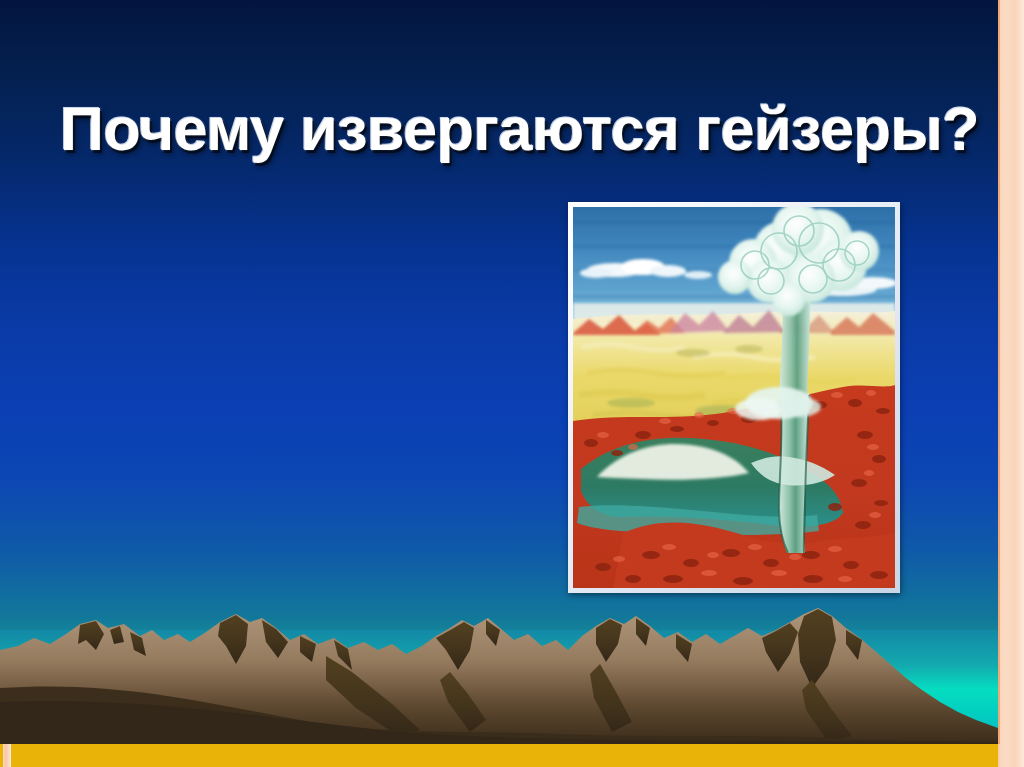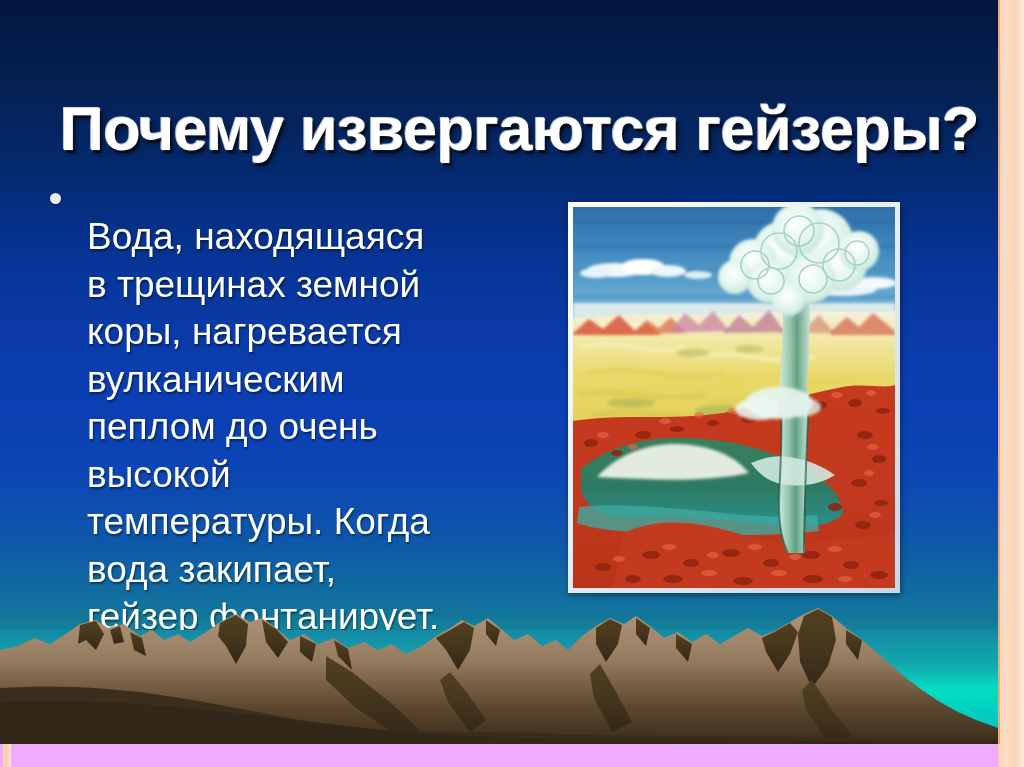--- a/index.html
+++ b/index.html
@@ -13,21 +13,21 @@
     height: 767px;
     overflow: hidden;
     font-family: "Liberation Sans", sans-serif;
     position: relative;
   }
 
   
   #page {
     position: absolute;
     inset: 0;
-    background: #f0abfc;
+    background: #eab308;
   }
 
   
   .guide-strip {
     position: absolute;
     background: linear-gradient(90deg,#f8d6bd 0%, #fbc8a6 35%, #f6d9c4 70%, #fdeadd 100%);
   }
   #guide-left  { left: 3px;  top: 744px; width: 8px;  height: 23px; }
   #guide-mid   { left: 998px; top: 744px; width: 7px; height: 23px; }
   #guide-right {
@@ -156,34 +156,20 @@
 
   <div class="guide-strip" id="guide-left"></div>
   <div class="guide-strip" id="guide-mid"></div>
   <div class="guide-strip" id="guide-right"></div>
   <div id="guide-right-line"></div>
 
   <div id="slide">
 
     <h1 id="title">Почему извергаются гейзеры?</h1>
 
-    <div id="body-block">
-      <div class="bullet-row">
-        <span class="bullet-dot"></span>
-        <p id="body-text">Вода, находящаяся
-в трещинах земной
-коры, нагревается
-вулканическим
-пеплом до очень
-высокой
-температуры. Когда
-вода закипает,
-гейзер фонтанирует.</p>
-      </div>
-    </div>
 
     <div id="picture-frame">
       <div id="picture">
         <svg viewBox="0 0 322 381" preserveAspectRatio="none" aria-hidden="true">
           <defs>
             <linearGradient id="skyG" x1="0" y1="0" x2="0" y2="1">
               <stop offset="0" stop-color="#2e6fa8"></stop>
               <stop offset="0.30" stop-color="#3f86bd"></stop>
               <stop offset="0.62" stop-color="#5ea3cf"></stop>
               <stop offset="1" stop-color="#8fc6e2"></stop>

